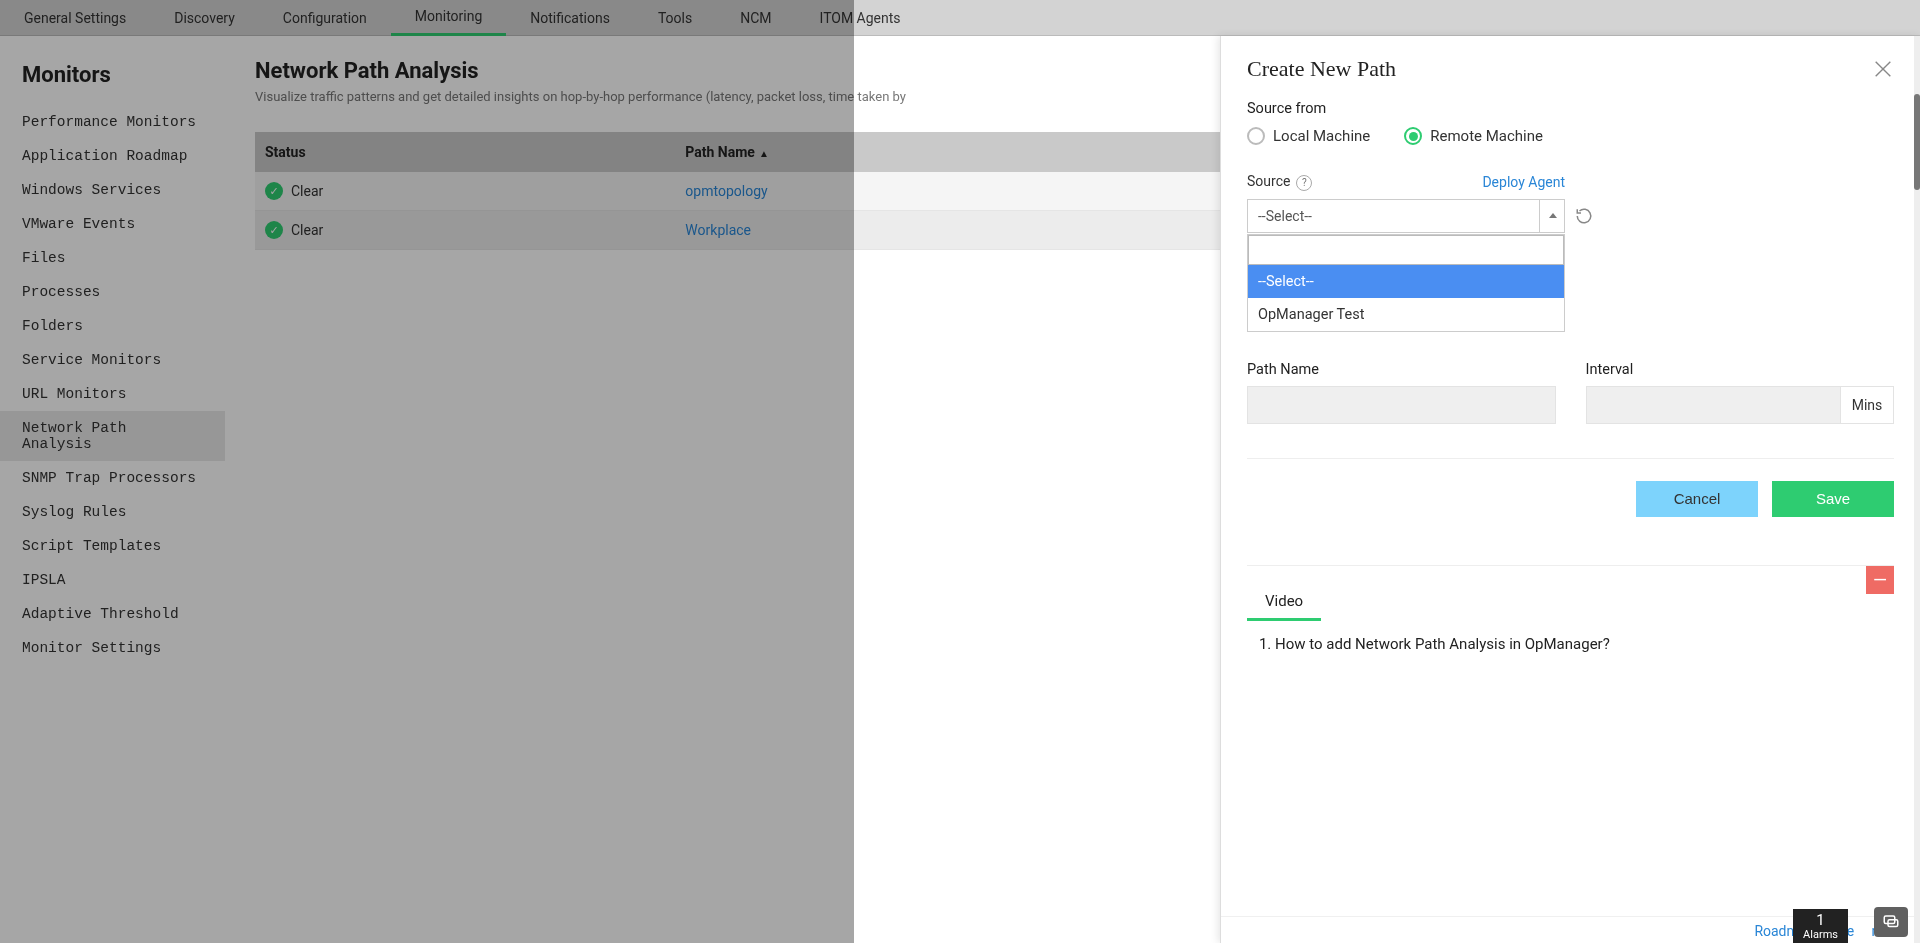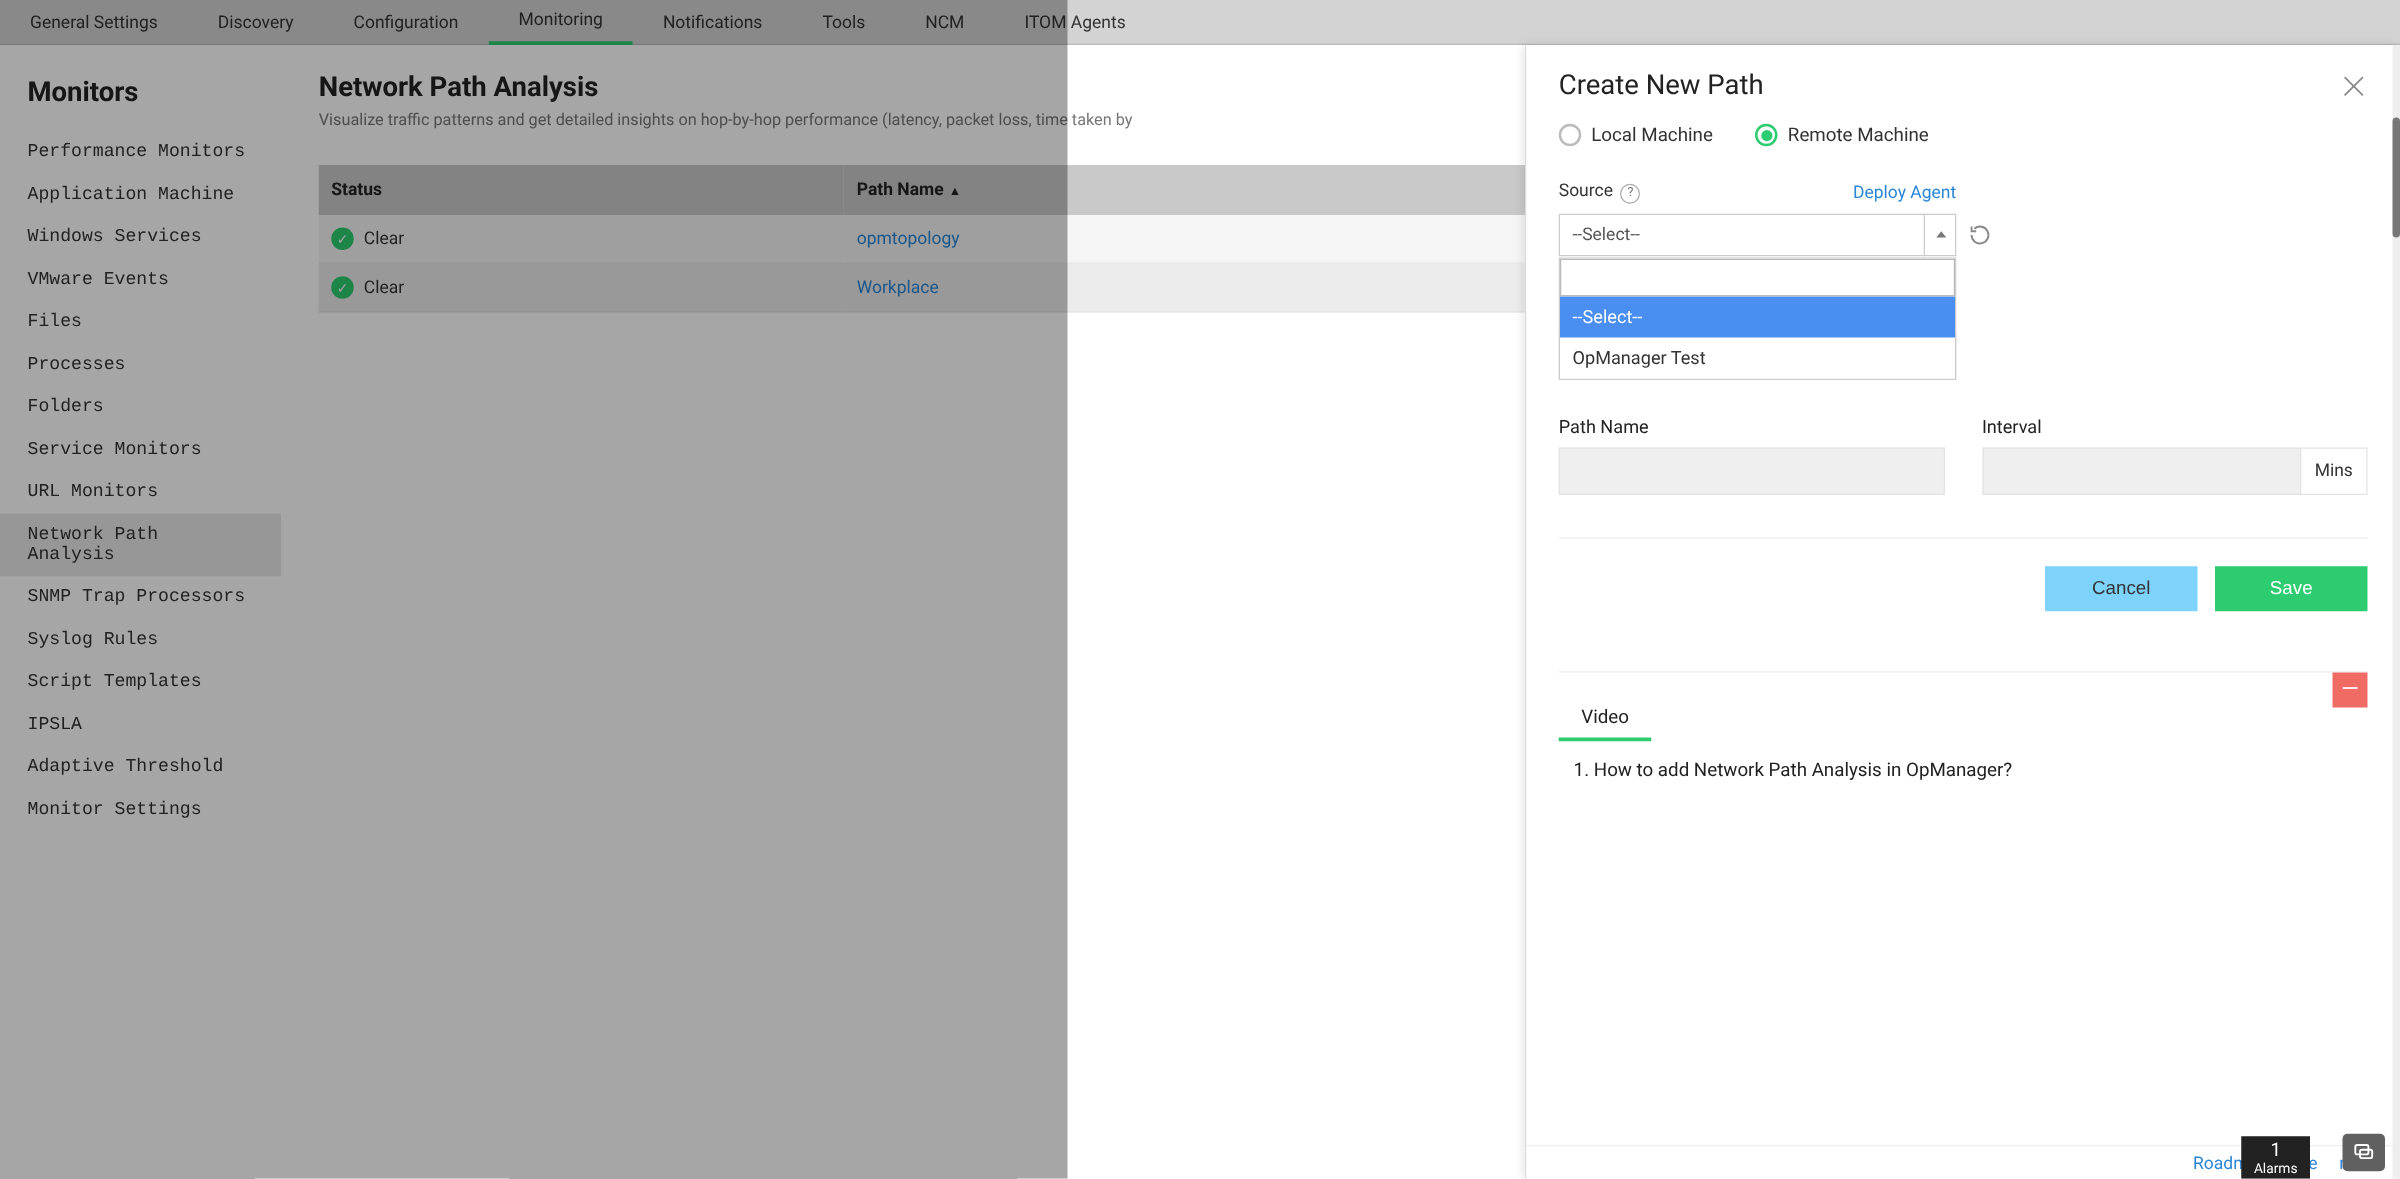--- a/index.html
+++ b/index.html
@@ -30,21 +30,21 @@
   table.data td { padding:10px 10px; font-size:14px; }
   .status-cell { display:flex; align-items:center; gap:8px; }
   .check-circle { width:18px; height:18px; border-radius:50%; background:#2ecc71; display:inline-flex; align-items:center; justify-content:center; color:#fff; font-size:11px; }
   .link { color:#2a86d6; cursor:pointer; }
   .sort-ind { font-size:10px; margin-left:4px; }
   
   .dim-full { position:absolute; top:0; left:0; height:100%; width:854px; background:rgba(0,0,0,0.35); }
   
   
   .drawer { position:absolute; top:36px; right:0; bottom:0; width:700px; background:#fff; border-left:1px solid #ddd; box-shadow:-2px 0 8px rgba(0,0,0,.1); display:flex; flex-direction:column; }
-  .drawer-head { padding:20px 26px 14px 26px; display:flex; align-items:center; justify-content:space-between;}
+  .drawer-head { padding:20px 26px 14px 26px; display:flex; align-items:center; justify-content:space-between;font-family:Liberation Serif, serif;}
   .drawer-head h3 { font-size:22px; font-weight:400; color:#222; }
   .close-x { width:22px; height:22px; cursor:pointer; stroke:#888; }
   .drawer-body { padding: 4px 26px 0 26px; overflow:auto; flex:1; position:relative;}
   .field-label { font-size:14.5px; color:#222; margin-bottom:10px; display:block; }
   .radio-row { display:flex; gap:34px; margin-bottom:28px; }
   .radio-opt { display:flex; align-items:center; gap:8px; cursor:pointer; font-size:15px; }
   .radio { width:18px; height:18px; border-radius:50%; border:2px solid #bbb; display:inline-flex; align-items:center; justify-content:center; }
   .radio.sel { border-color:#2ecc71; }
   .radio.sel::after{ content:""; width:9px; height:9px; border-radius:50%; background:#2ecc71; }
   
@@ -112,21 +112,21 @@
     <div class="top-tab">Tools</div>
     <div class="top-tab">NCM</div>
     <div class="top-tab">ITOM Agents</div>
   </div>
 
 <div class="layout">
   <div class="sidebar">
     <h2>Monitors</h2>
     <div id="side-items">
         <div class="side-item">Performance Monitors</div>
-        <div class="side-item">Application Machine</div>
+        <div class="side-item">Application Roadmap</div>
         <div class="side-item">Windows Services</div>
         <div class="side-item">VMware Events</div>
         <div class="side-item">Files</div>
         <div class="side-item">Processes</div>
         <div class="side-item">Folders</div>
         <div class="side-item">Service Monitors</div>
         <div class="side-item">URL Monitors</div>
         <div class="side-item active">Network Path Analysis</div>
         <div class="side-item">SNMP Trap Processors</div>
         <div class="side-item">Syslog Rules</div>
@@ -177,20 +177,21 @@
 
 <div class="drawer">
   <div class="drawer-head">
     <h3>Create New Path</h3>
     <svg class="close-x" viewBox="0 0 24 24" fill="none" stroke-width="1.5">
         <line x1="4" y1="4" x2="20" y2="20"></line>
         <line x1="20" y1="4" x2="4" y2="20"></line>
       </svg>
   </div>
   <div class="drawer-body">
+    <span class="field-label">Source from</span>
     <div class="radio-row">
       <div class="radio-opt">
         <span class="radio" id="r-local"></span>
         <span>Local Machine</span>
       </div>
       <div class="radio-opt">
         <span class="radio sel" id="r-remote"></span>
         <span>Remote Machine</span>
       </div>
     </div>

